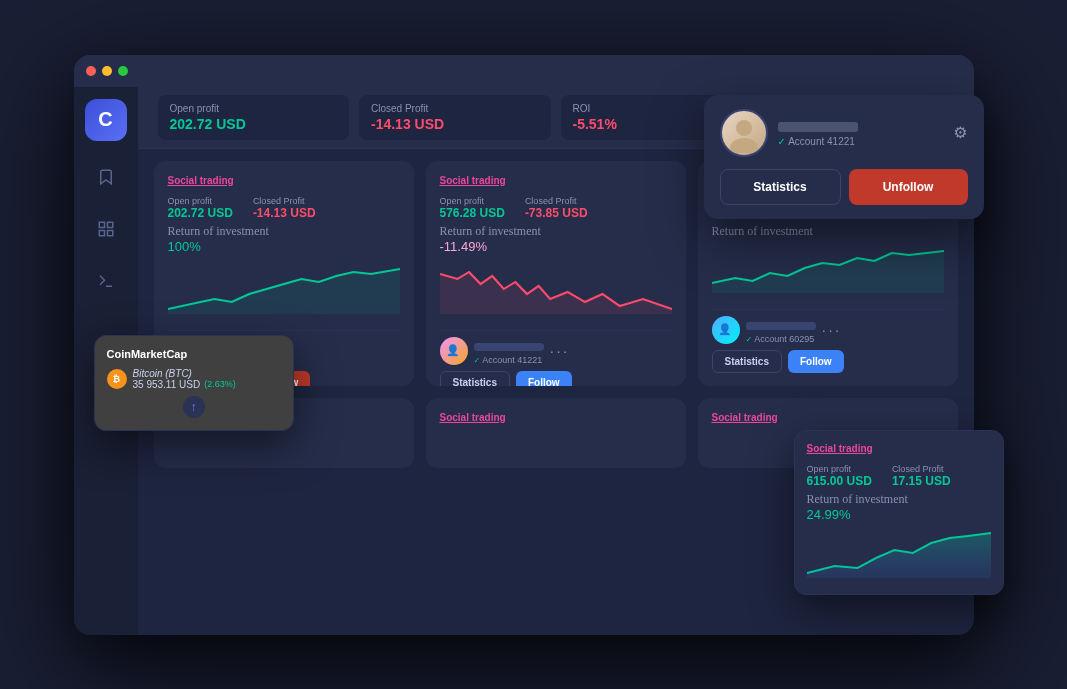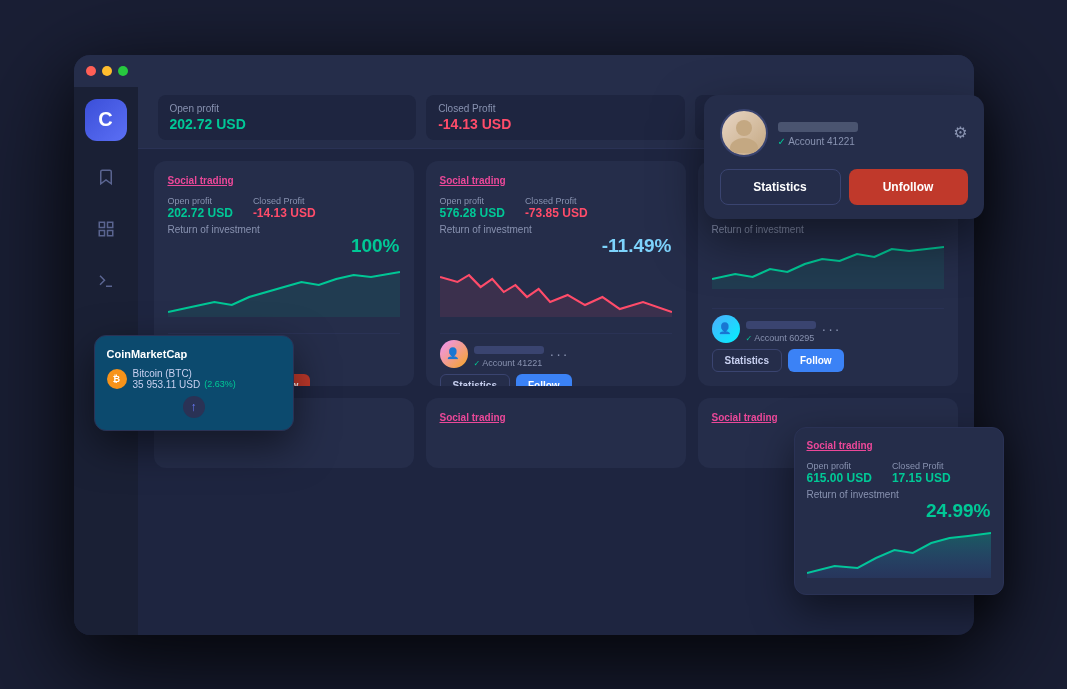--- a/index.html
+++ b/index.html
@@ -166,31 +166,31 @@
       color: #8892b0;
     }
     .card-stat-value {
       font-size: 12px;
       font-weight: 700;
     }
     .card-stat-value.green { color: #00c896; }
     .card-stat-value.red { color: #ff4c6a; }
 
     .roi-value {
-      font-size: 19px;
-      font-weight: 700;
+      font-size: 13px;
+      font-weight: 400;
       margin-bottom: 6px;
-      text-align: right;
     }
     .roi-value.green { color: #00c896; }
-    .roi-value.red { color: #7dd3fc; }
+    .roi-value.red { color: #f9a8d4; }
 
     .roi-label {
-      font-size: 10px;
+      font-size: 12px;
       color: #8892b0;
+      font-family: Liberation Serif, serif;
     }
 
     
     .mini-chart {
       flex: 1;
       position: relative;
       margin: 4px 0;
     }
 
     
@@ -350,21 +350,21 @@
       font-weight: 700;
       cursor: pointer;
     }
 
     
     .cmc-popup {
       position: absolute;
       top: 300px;
       left: 40px;
       width: 200px;
-      background: #0c4a6e;
+      background: #404040;
       border-radius: 12px;
       padding: 12px;
       box-shadow: 0 15px 40px rgba(0,0,0,0.5);
       z-index: 100;
       border: 1px solid #2a3255;
     }
 
     .cmc-title {
       font-size: 11px;
       font-weight: 700;
@@ -381,21 +381,21 @@
 
     .coin-icon {
       width: 20px; height: 20px;
       border-radius: 50%;
       background: #f7931a;
       display: flex; align-items: center; justify-content: center;
       font-size: 9px; color: white; font-weight: bold;
       flex-shrink: 0;
     }
 
-    .coin-name { font-size: 10px; color: #c8d0f0; }
+    .coin-name { font-size: 10px; color: #c8d0f0; font-style: italic; }
     .coin-price { font-size: 10px; color: #c8d0f0; }
     .coin-change { font-size: 9px; color: #00c896; }
 
     .cmc-stats-row {
       display: flex;
       gap: 12px;
       margin-top: 4px;
     }
 
     .cmc-stat { font-size: 9px; color: #8892b0; }
@@ -498,20 +498,24 @@
       <div class="main-content">
 
         <div class="stats-bar">
           <div class="stat-item">
             <div class="stat-label">Open profit</div>
             <div class="stat-value green">202.72 USD</div>
           </div>
           <div class="stat-item">
             <div class="stat-label">Closed Profit</div>
             <div class="stat-value red">-14.13 USD</div>
+          </div>
+          <div class="stat-item">
+            <div class="stat-label">ROI</div>
+            <div class="stat-value red">-5.51%</div>
           </div>
           <div class="stat-item">
             <div class="stat-label">Funds invested</div>
             <div class="stat-value white">2 750.00 USD</div>
           </div>
         </div>
 
         <div class="cards-grid">
 
           <div class="trading-card">

